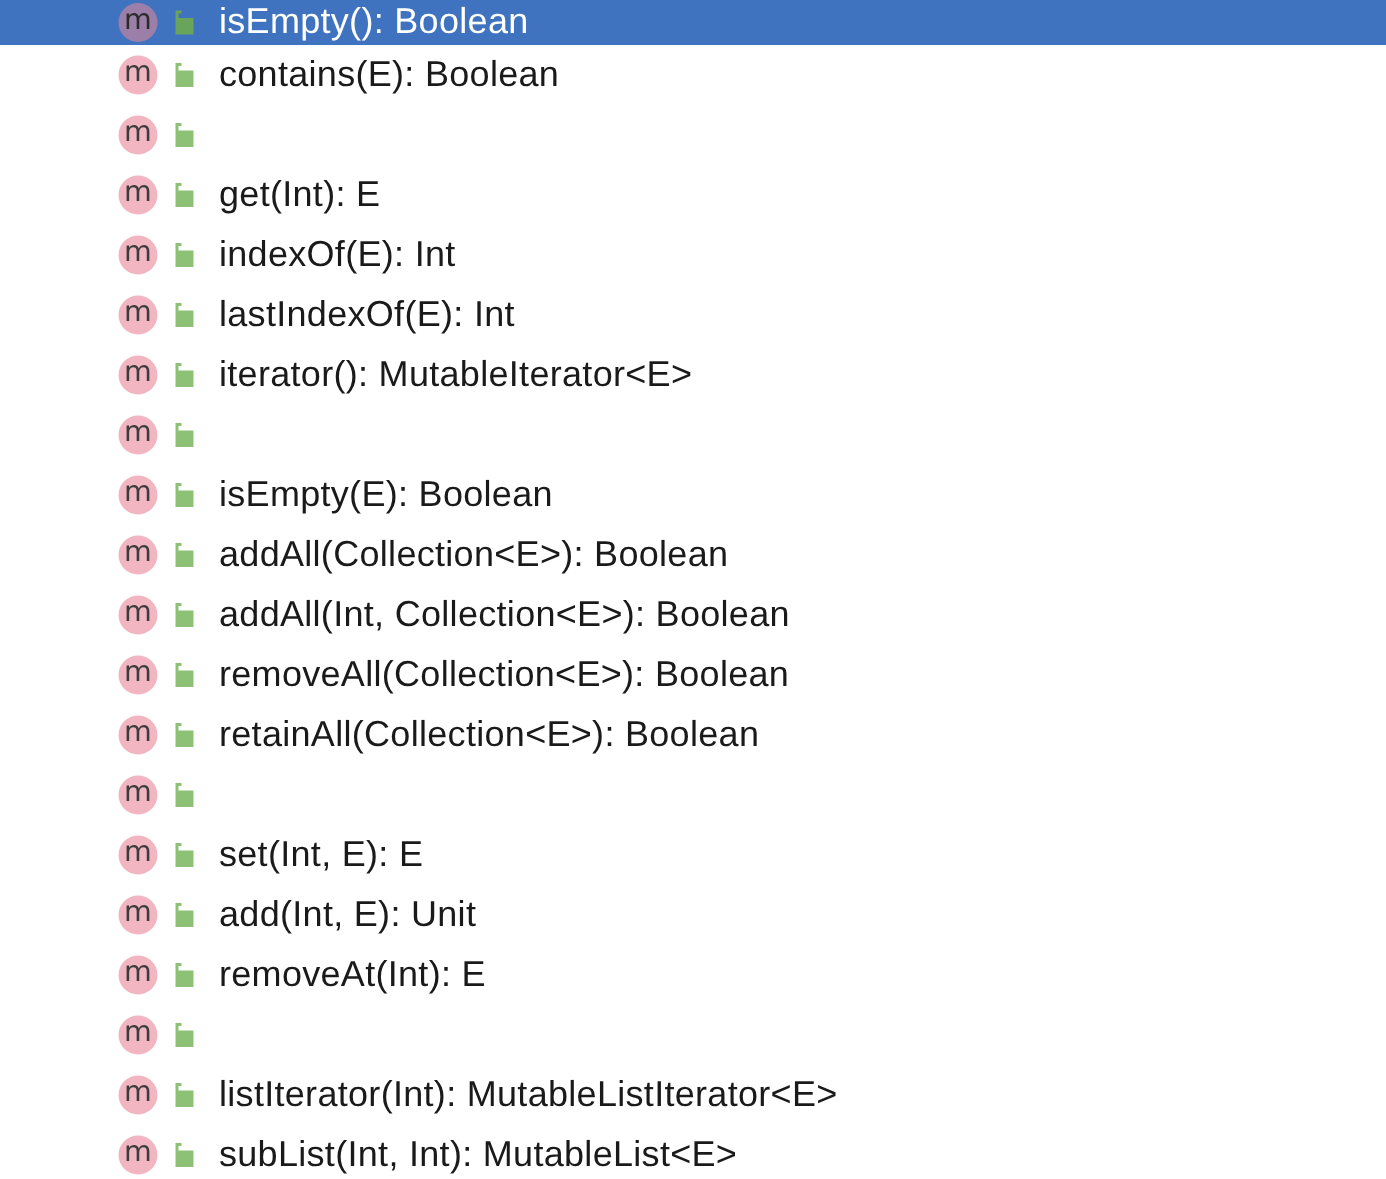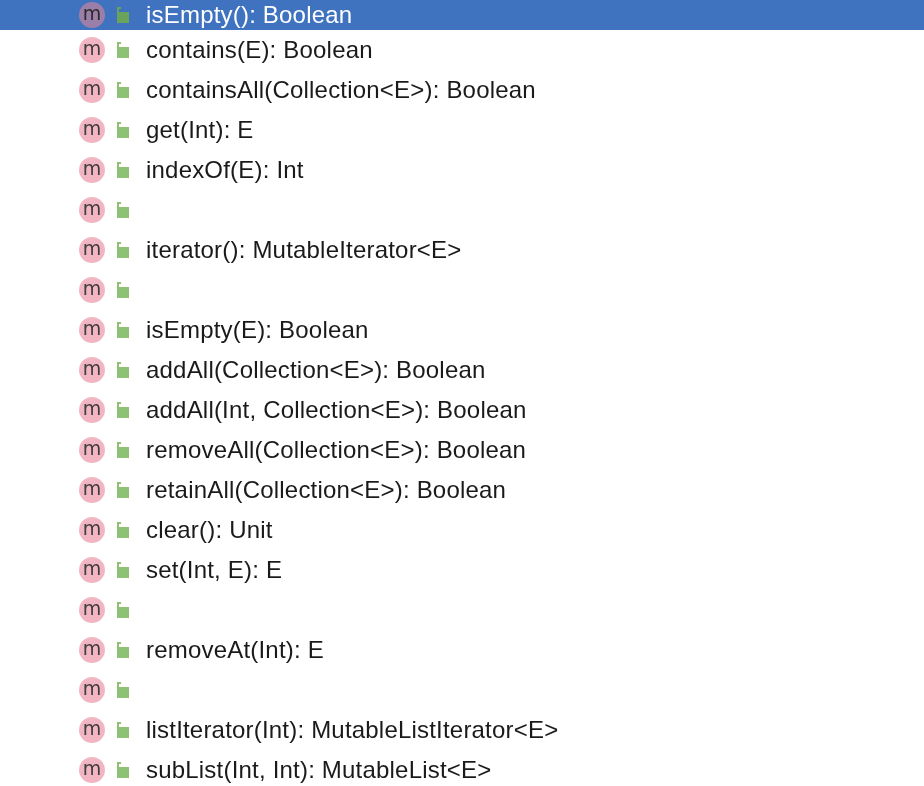--- a/index.html
+++ b/index.html
@@ -34,41 +34,41 @@
     <svg class="lock" viewBox="0 0 20 20">
         <path d="M4 2 h4 v2 h-2 v3 h10 v11 h-12 z" fill="#8cc176"></path>
       </svg>
     <span class="label">contains(E): Boolean</span>
   </div>
   <div class="row">
     <span class="m-icon">m</span>
     <svg class="lock" viewBox="0 0 20 20">
         <path d="M4 2 h4 v2 h-2 v3 h10 v11 h-12 z" fill="#8cc176"></path>
       </svg>
-    <span class="label">containsAll(Collection&lt;E&gt;): Boolean</span>
   </div>
   <div class="row">
     <span class="m-icon">m</span>
     <svg class="lock" viewBox="0 0 20 20">
         <path d="M4 2 h4 v2 h-2 v3 h10 v11 h-12 z" fill="#8cc176"></path>
       </svg>
     <span class="label">get(Int): E</span>
   </div>
   <div class="row">
     <span class="m-icon">m</span>
     <svg class="lock" viewBox="0 0 20 20">
         <path d="M4 2 h4 v2 h-2 v3 h10 v11 h-12 z" fill="#8cc176"></path>
       </svg>
     <span class="label">indexOf(E): Int</span>
   </div>
   <div class="row">
     <span class="m-icon">m</span>
     <svg class="lock" viewBox="0 0 20 20">
         <path d="M4 2 h4 v2 h-2 v3 h10 v11 h-12 z" fill="#8cc176"></path>
       </svg>
+    <span class="label">lastIndexOf(E): Int</span>
   </div>
   <div class="row">
     <span class="m-icon">m</span>
     <svg class="lock" viewBox="0 0 20 20">
         <path d="M4 2 h4 v2 h-2 v3 h10 v11 h-12 z" fill="#8cc176"></path>
       </svg>
     <span class="label">iterator(): MutableIterator&lt;E&gt;</span>
   </div>
   <div class="row">
     <span class="m-icon">m</span>
@@ -109,34 +109,34 @@
     <svg class="lock" viewBox="0 0 20 20">
         <path d="M4 2 h4 v2 h-2 v3 h10 v11 h-12 z" fill="#8cc176"></path>
       </svg>
     <span class="label">retainAll(Collection&lt;E&gt;): Boolean</span>
   </div>
   <div class="row">
     <span class="m-icon">m</span>
     <svg class="lock" viewBox="0 0 20 20">
         <path d="M4 2 h4 v2 h-2 v3 h10 v11 h-12 z" fill="#8cc176"></path>
       </svg>
-    <span class="label">clear(): Unit</span>
   </div>
   <div class="row">
     <span class="m-icon">m</span>
     <svg class="lock" viewBox="0 0 20 20">
         <path d="M4 2 h4 v2 h-2 v3 h10 v11 h-12 z" fill="#8cc176"></path>
       </svg>
     <span class="label">set(Int, E): E</span>
   </div>
   <div class="row">
     <span class="m-icon">m</span>
     <svg class="lock" viewBox="0 0 20 20">
         <path d="M4 2 h4 v2 h-2 v3 h10 v11 h-12 z" fill="#8cc176"></path>
       </svg>
+    <span class="label">add(Int, E): Unit</span>
   </div>
   <div class="row">
     <span class="m-icon">m</span>
     <svg class="lock" viewBox="0 0 20 20">
         <path d="M4 2 h4 v2 h-2 v3 h10 v11 h-12 z" fill="#8cc176"></path>
       </svg>
     <span class="label">removeAt(Int): E</span>
   </div>
   <div class="row">
     <span class="m-icon">m</span>

